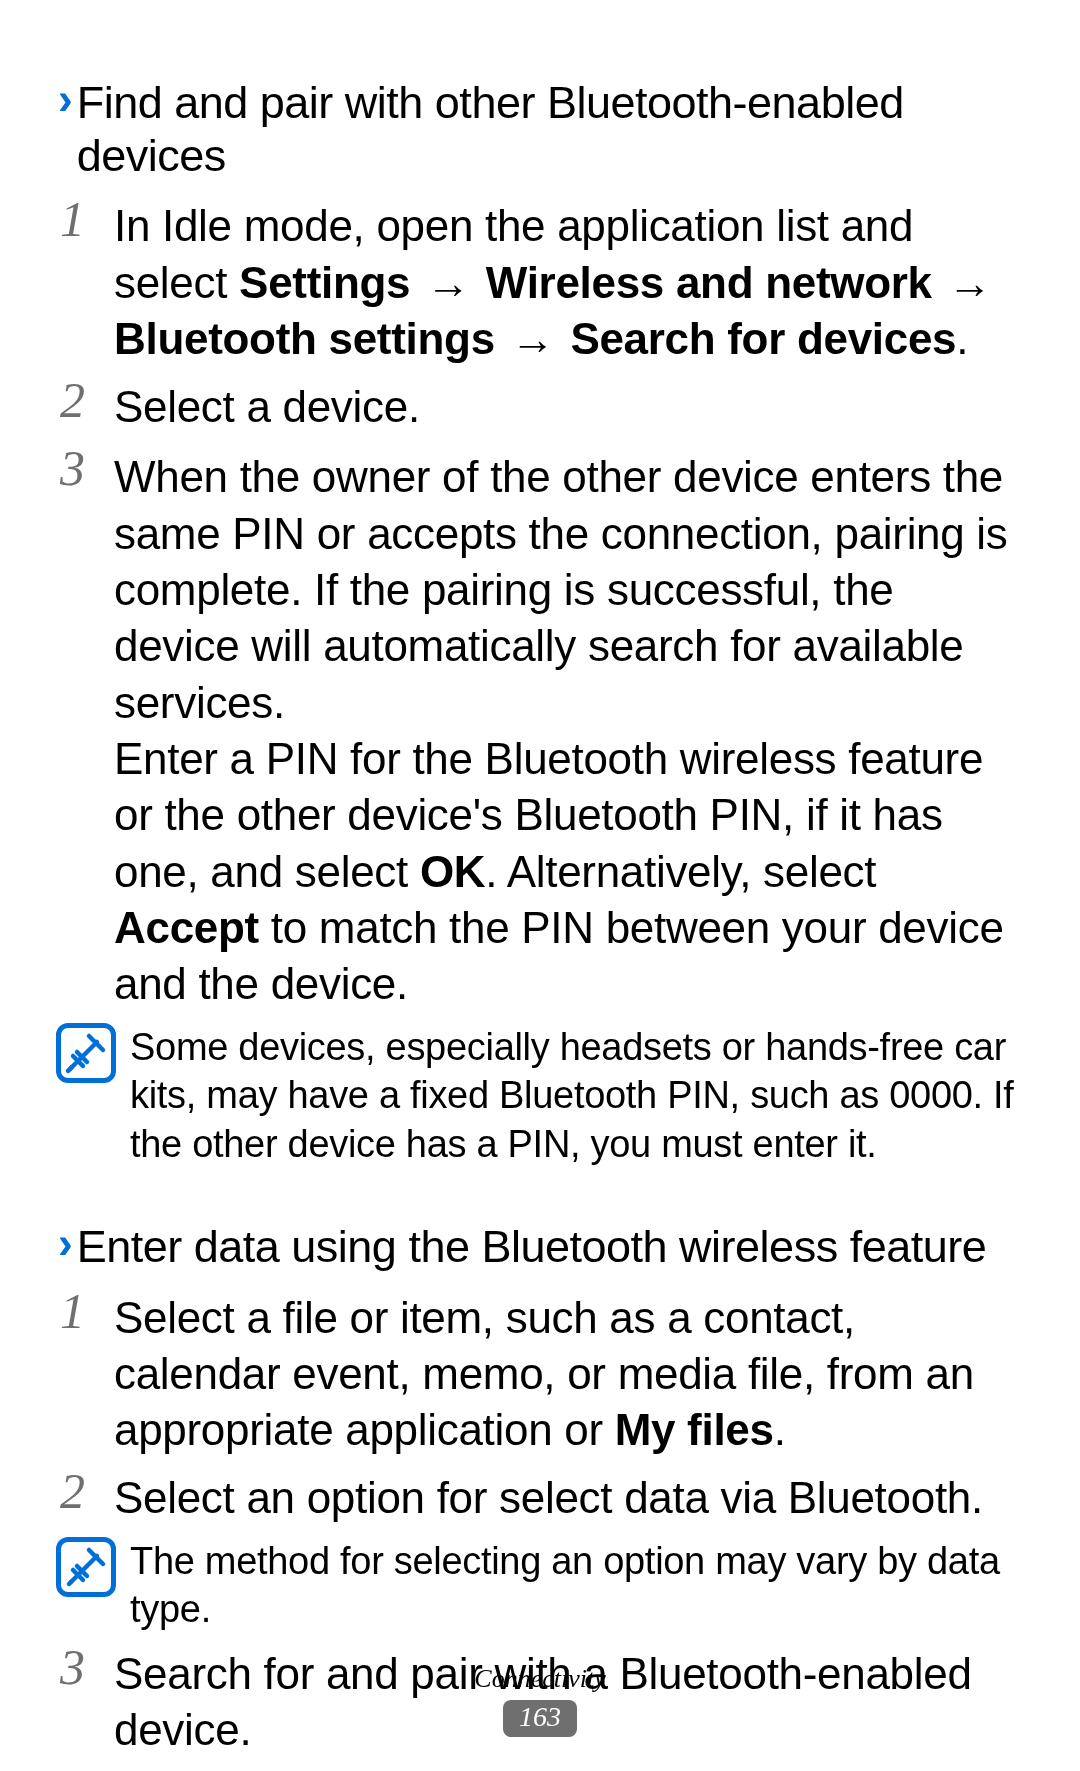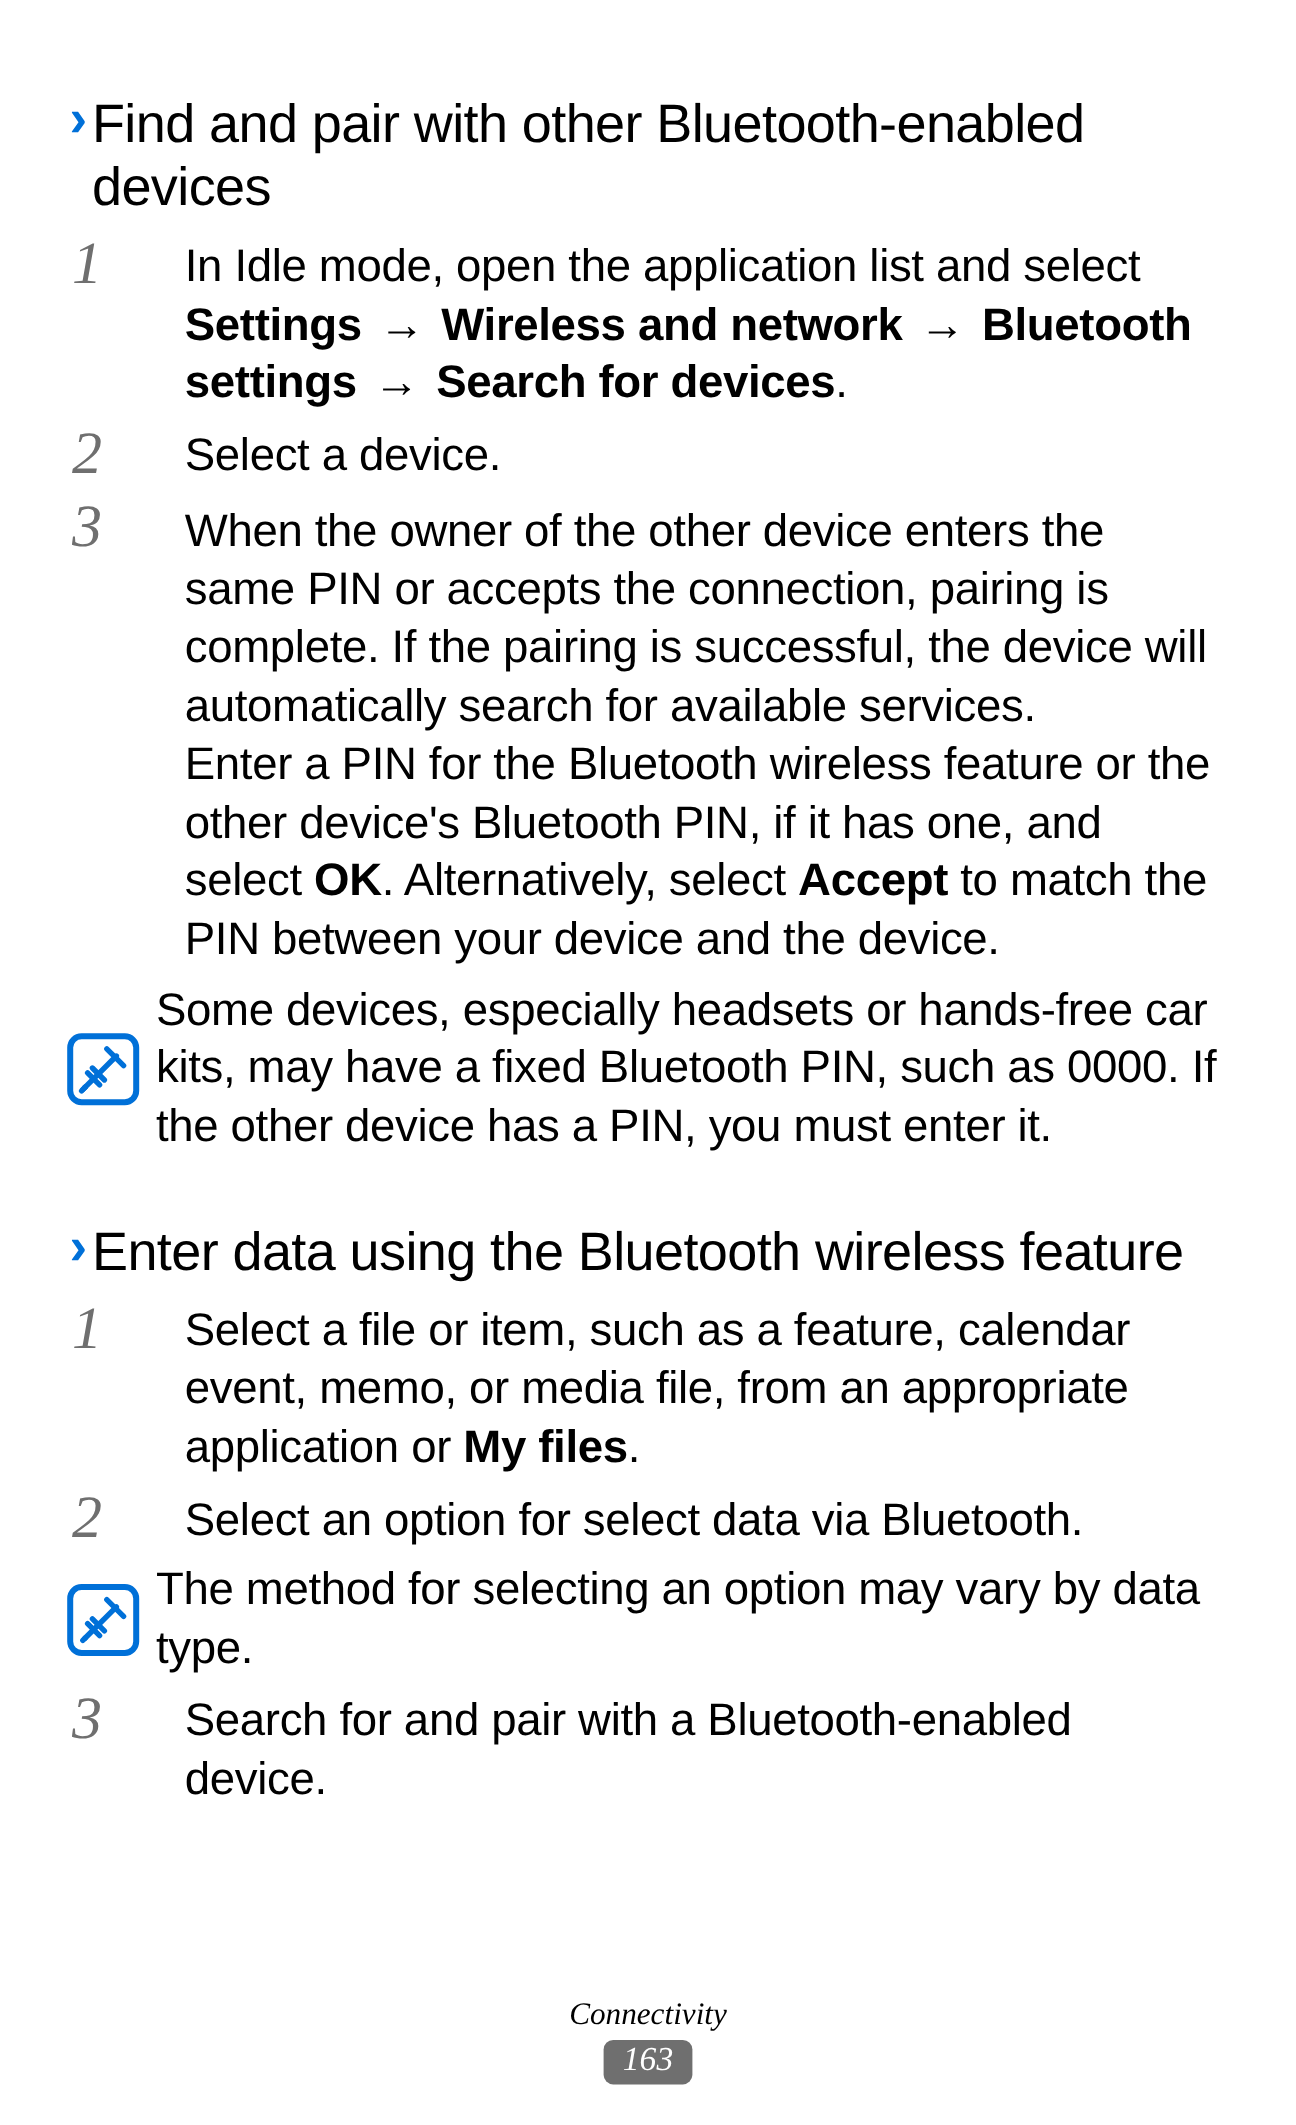--- a/index.html
+++ b/index.html
@@ -42,32 +42,31 @@
     font-size: 50px;
     line-height: 1;
     color: #6f6f6f;
     width: 54px;
     flex: 0 0 54px;
     text-align: left;
     padding-top: 0px;
     font-weight: 400;
   }
   .step-body {
-    font-size: 38px;
+    font-size: 44px;
     line-height: 1.28;
     flex: 1;
     letter-spacing: -0.3px;
     padding-top: 4px;
-    margin-left: 40px;
   }
   .step-body .b { font-weight: 700; }
   .arrow { padding: 0 4px; }
   .note {
     display: flex;
-    align-items: center;
+    align-items: flex-start;
     margin: 10px 0 8px 0;
   }
   .note-icon {
     width: 60px;
     height: 60px;
     flex: 0 0 60px;
     margin-right: 14px;
     margin-left: -4px;
     border: 5px solid #0070d8;
     border-radius: 12px;
@@ -156,21 +155,21 @@
   </div>
 
   <div class="section-heading section2">
     <span class="chevron">›</span>
     <span class="section-title">Enter data using the Bluetooth wireless feature</span>
   </div>
 
   <div class="step">
     <div class="step-num">1</div>
     <div class="step-body">
-      <span>Select a file or item, such as a feature, calendar event, memo, or media file, from an appropriate application or </span><span class="b">My files</span><span>.</span>
+      <span>Select a file or item, such as a contact, calendar event, memo, or media file, from an appropriate application or </span><span class="b">My files</span><span>.</span>
     </div>
   </div>
 
   <div class="step">
     <div class="step-num">2</div>
     <div class="step-body">Select an option for select data via Bluetooth.</div>
   </div>
 
   <div class="note">
     <div class="note-icon">

